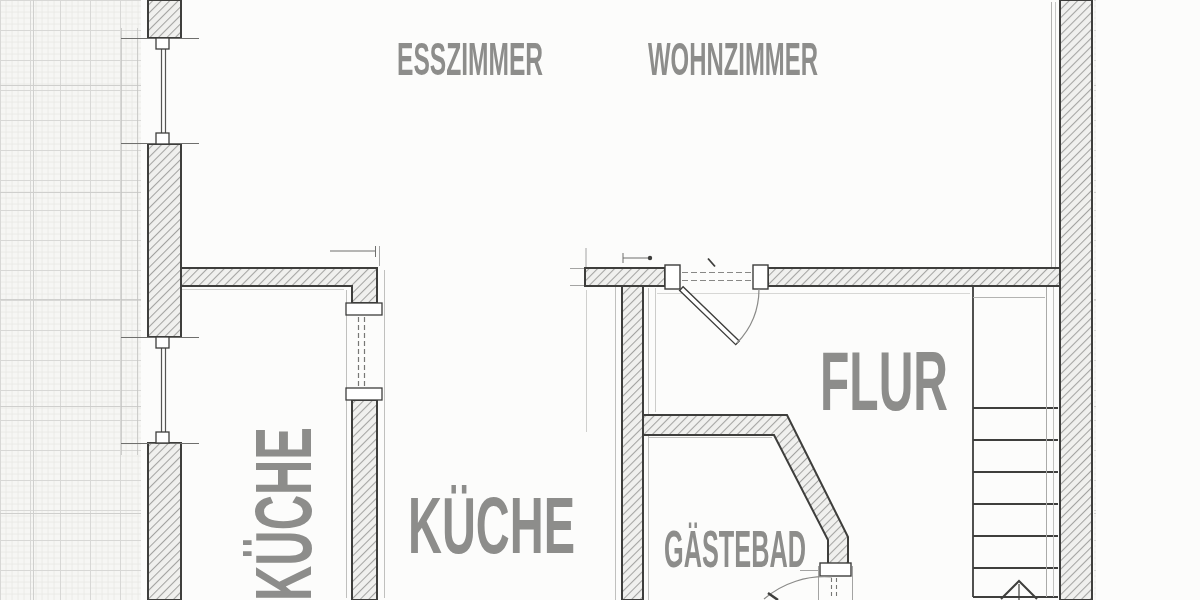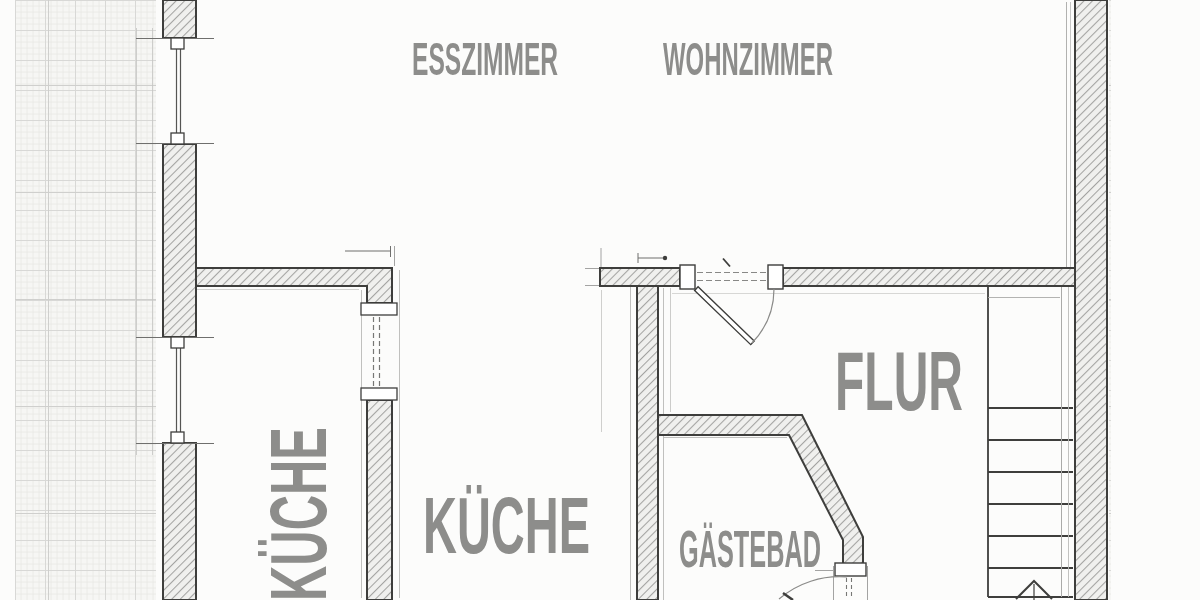--- a/index.html
+++ b/index.html
@@ -1,16 +1,16 @@
 <!DOCTYPE html>
 <html><head>
 <meta charset="utf-8">
 <style>
   html,body{margin:0;padding:0;background:#fcfcfb;}
-  .stage{position:relative;width:1096px;height:600px;overflow:hidden;background:#fcfcfb;padding-left:15px;}
+  .stage{position:relative;width:1096px;height:600px;overflow:hidden;background:#fcfcfb;}
   svg{display:block;}
   .room-label{
     font-family:"Liberation Sans","DejaVu Sans",sans-serif;
     font-weight:bold;
     fill:#8d8d8b;
   }
 </style>
 </head>
 <body>
 

